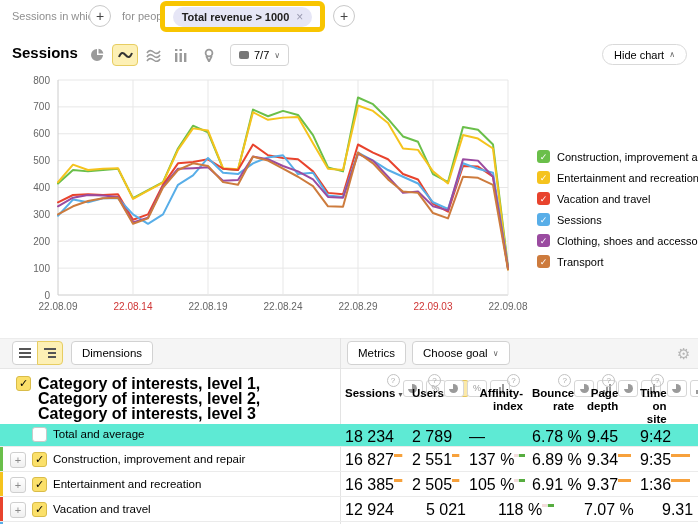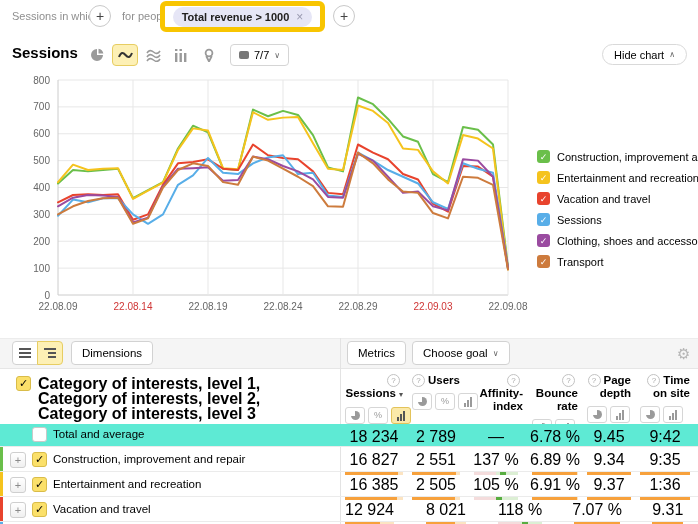--- a/index.html
+++ b/index.html
@@ -42,21 +42,21 @@
   .tb-btn.selected{background:#fdf0b5;border-color:#e7cd62;}
   .gear{font-size:15px;color:#b5b5b5;cursor:pointer;}
   .vdiv{width:1px;background:#e3e3e3;}
   
   .dim-check,.row-check{width:15px;height:15px;border:1px solid #c9c9c9;border-radius:3px;background:#fff;
       display:flex;align-items:center;justify-content:center;font-size:11px;color:#000;
       box-sizing:border-box;cursor:pointer;flex:0 0 15px;}
   .row-check.on{background:#fbe06a;border-color:#d9bc49;}
   .dim-label{font-size:16px;font-weight:bold;line-height:15px;}
   .cols{display:flex;justify-content:space-between;}
-  .col{display:flex;flex-direction:column;align-items:center;}
+  .col{display:flex;flex-direction:row;align-items:flex-start;}
   .col-head{font-size:11.5px;font-weight:bold;text-align:right;line-height:13px;cursor:pointer;}
   .qmark{display:inline-block;width:11px;height:11px;border:1px solid #c2c2c2;border-radius:50%;
       font-size:8px;font-weight:normal;color:#aaa;text-align:center;line-height:11px;margin-right:3px;
       vertical-align:1px;}
   .sort{font-size:8px;color:#555;margin-left:3px;}
   .toggles{display:flex;gap:3px;margin-top:6px;align-self:flex-start;}
   .tgl{width:20px;height:17px;border:1px solid #d6d6d6;border-radius:3px;background:#fff;display:flex;
       align-items:flex-end;justify-content:center;cursor:pointer;box-sizing:border-box;padding-bottom:2px;}
   .tgl.selected{background:#fbe9a9;border-color:#e3c35a;}
   .tgl .pie{width:9px;height:9px;border-radius:50%;background:conic-gradient(#9a9a9a 0 265deg,#fff 265deg);margin-bottom:1px;}
@@ -475,21 +475,21 @@
       <span class="row-check on" style="position: absolute; left: 32px; top: 5px;">✓</span>
       <span class="rlabel" style="position: absolute; left: 53px; right: 362px; top: 6px;">Vacation and travel</span>
       <div class="cols" style="position:absolute;left:345px;width:345px;top:4px;gap:32px;">
           <div class="col" style="width: 58px;">
             <div class="val">12 924</div>
             <div class="bar-track">
               <div class="bar-fill" style="width: 71%;"></div>
             </div>
           </div>
           <div class="col" style="width: 48px;">
-            <div class="val">8 021</div>
+            <div class="val">5 021</div>
             <div class="bar-track">
               <div class="bar-fill" style="width: 72%;"></div>
             </div>
           </div>
           <div class="col" style="width: 54px;">
             <div class="val">118 %</div>
             <div class="aff-track">
               <div class="aff-mark" style="left: 55%;"></div>
             </div>
           </div>

